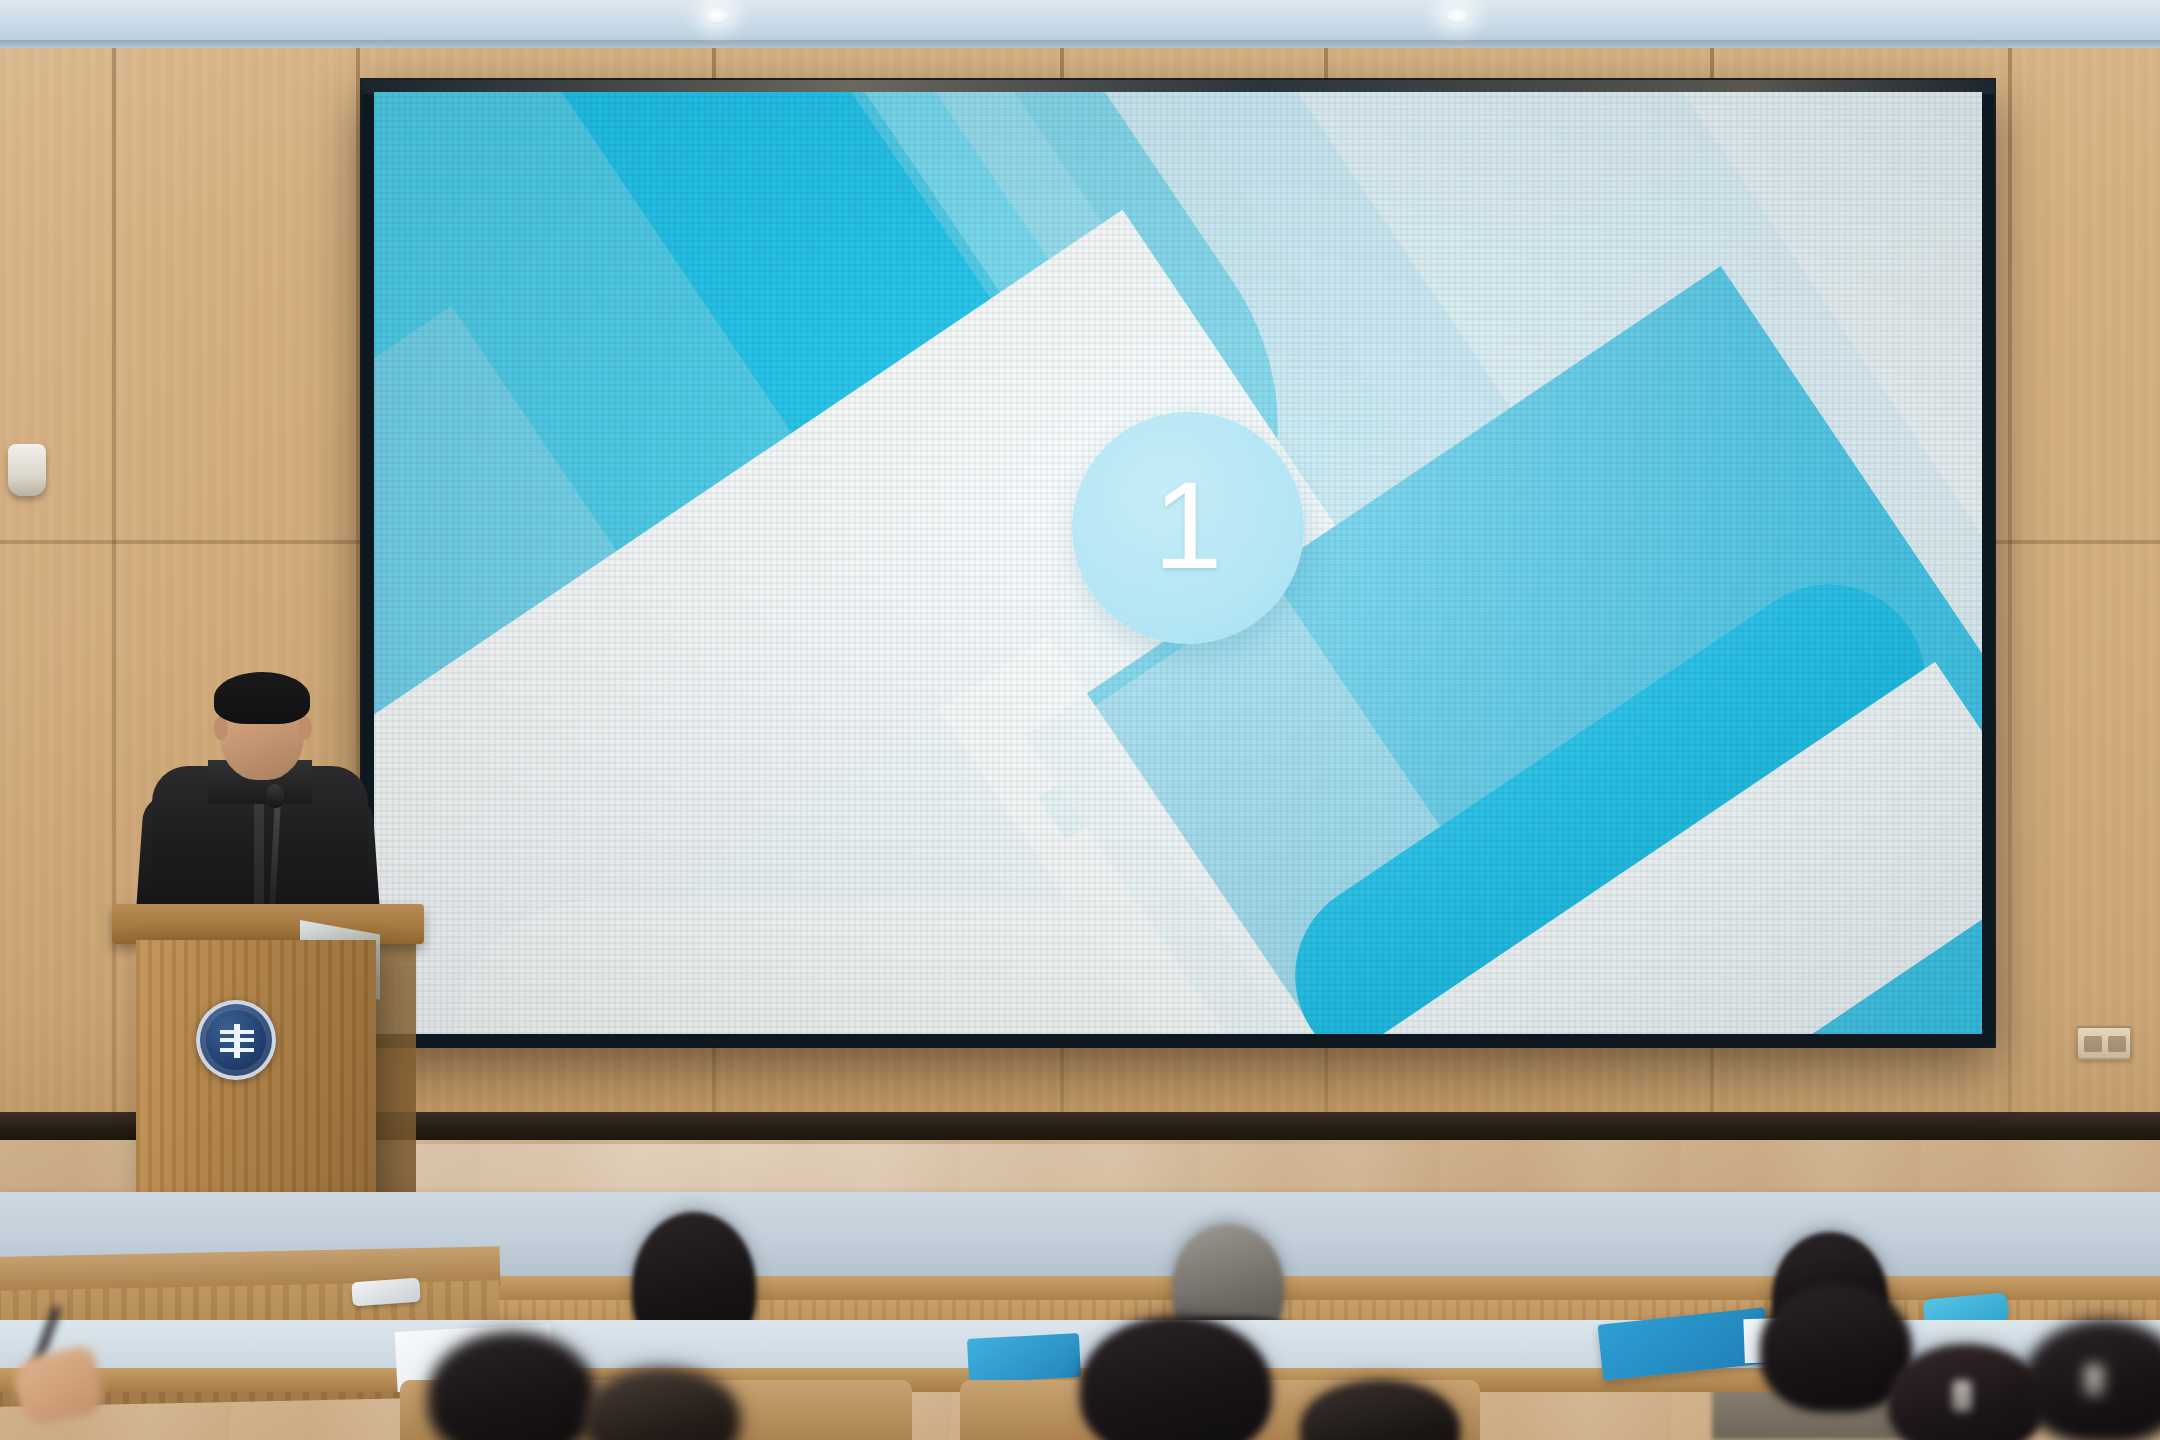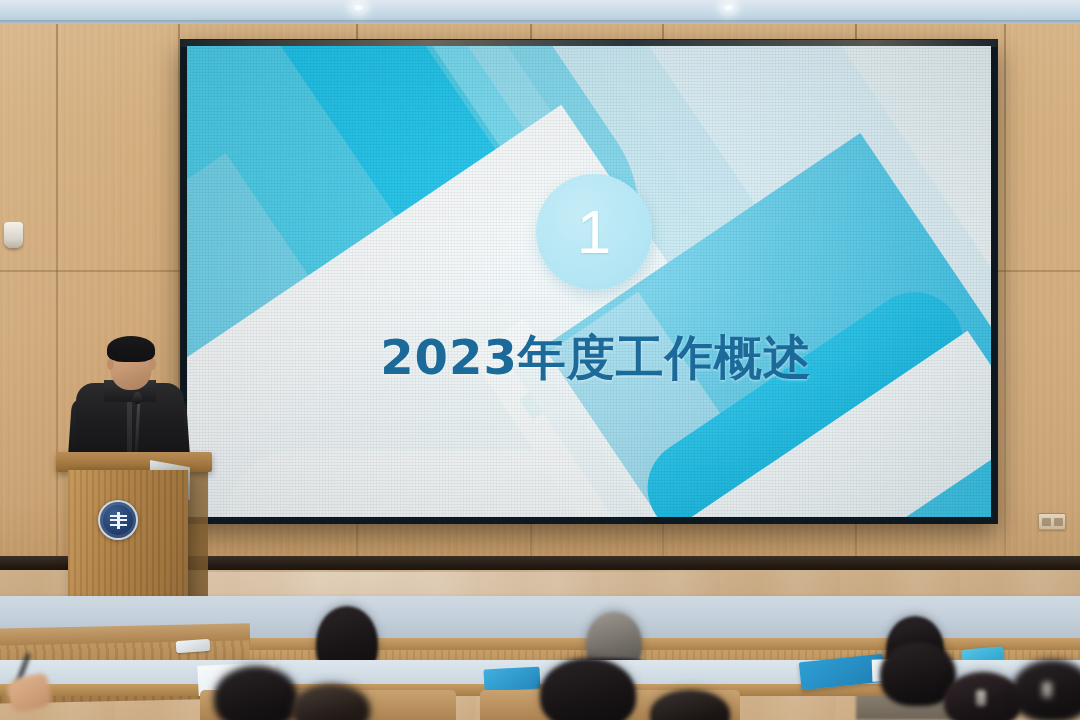--- a/index.html
+++ b/index.html
@@ -491,21 +491,20 @@
       <div class="sh sh-br-corner"></div>
       <div class="sh sh-br-pale"></div>
       <div class="sh sh-br-white-strip"></div>
       <div class="sh sh-br-cyan"></div>
       <div class="sh sh-br-cyan-mask"></div>
 
       <div class="slide-inner">
         <div class="num-circle">
           <span>1</span>
         </div>
-        <div class="slide-title">2023年度工作概述</div>
       </div>
 
     </div>
   </div>
 
   <div class="speaker-shoulder-l"></div>
   <div class="speaker-shoulder-r"></div>
   <div class="speaker-body"></div>
   <div class="speaker-placket"></div>
   <div class="speaker-collar"></div>

